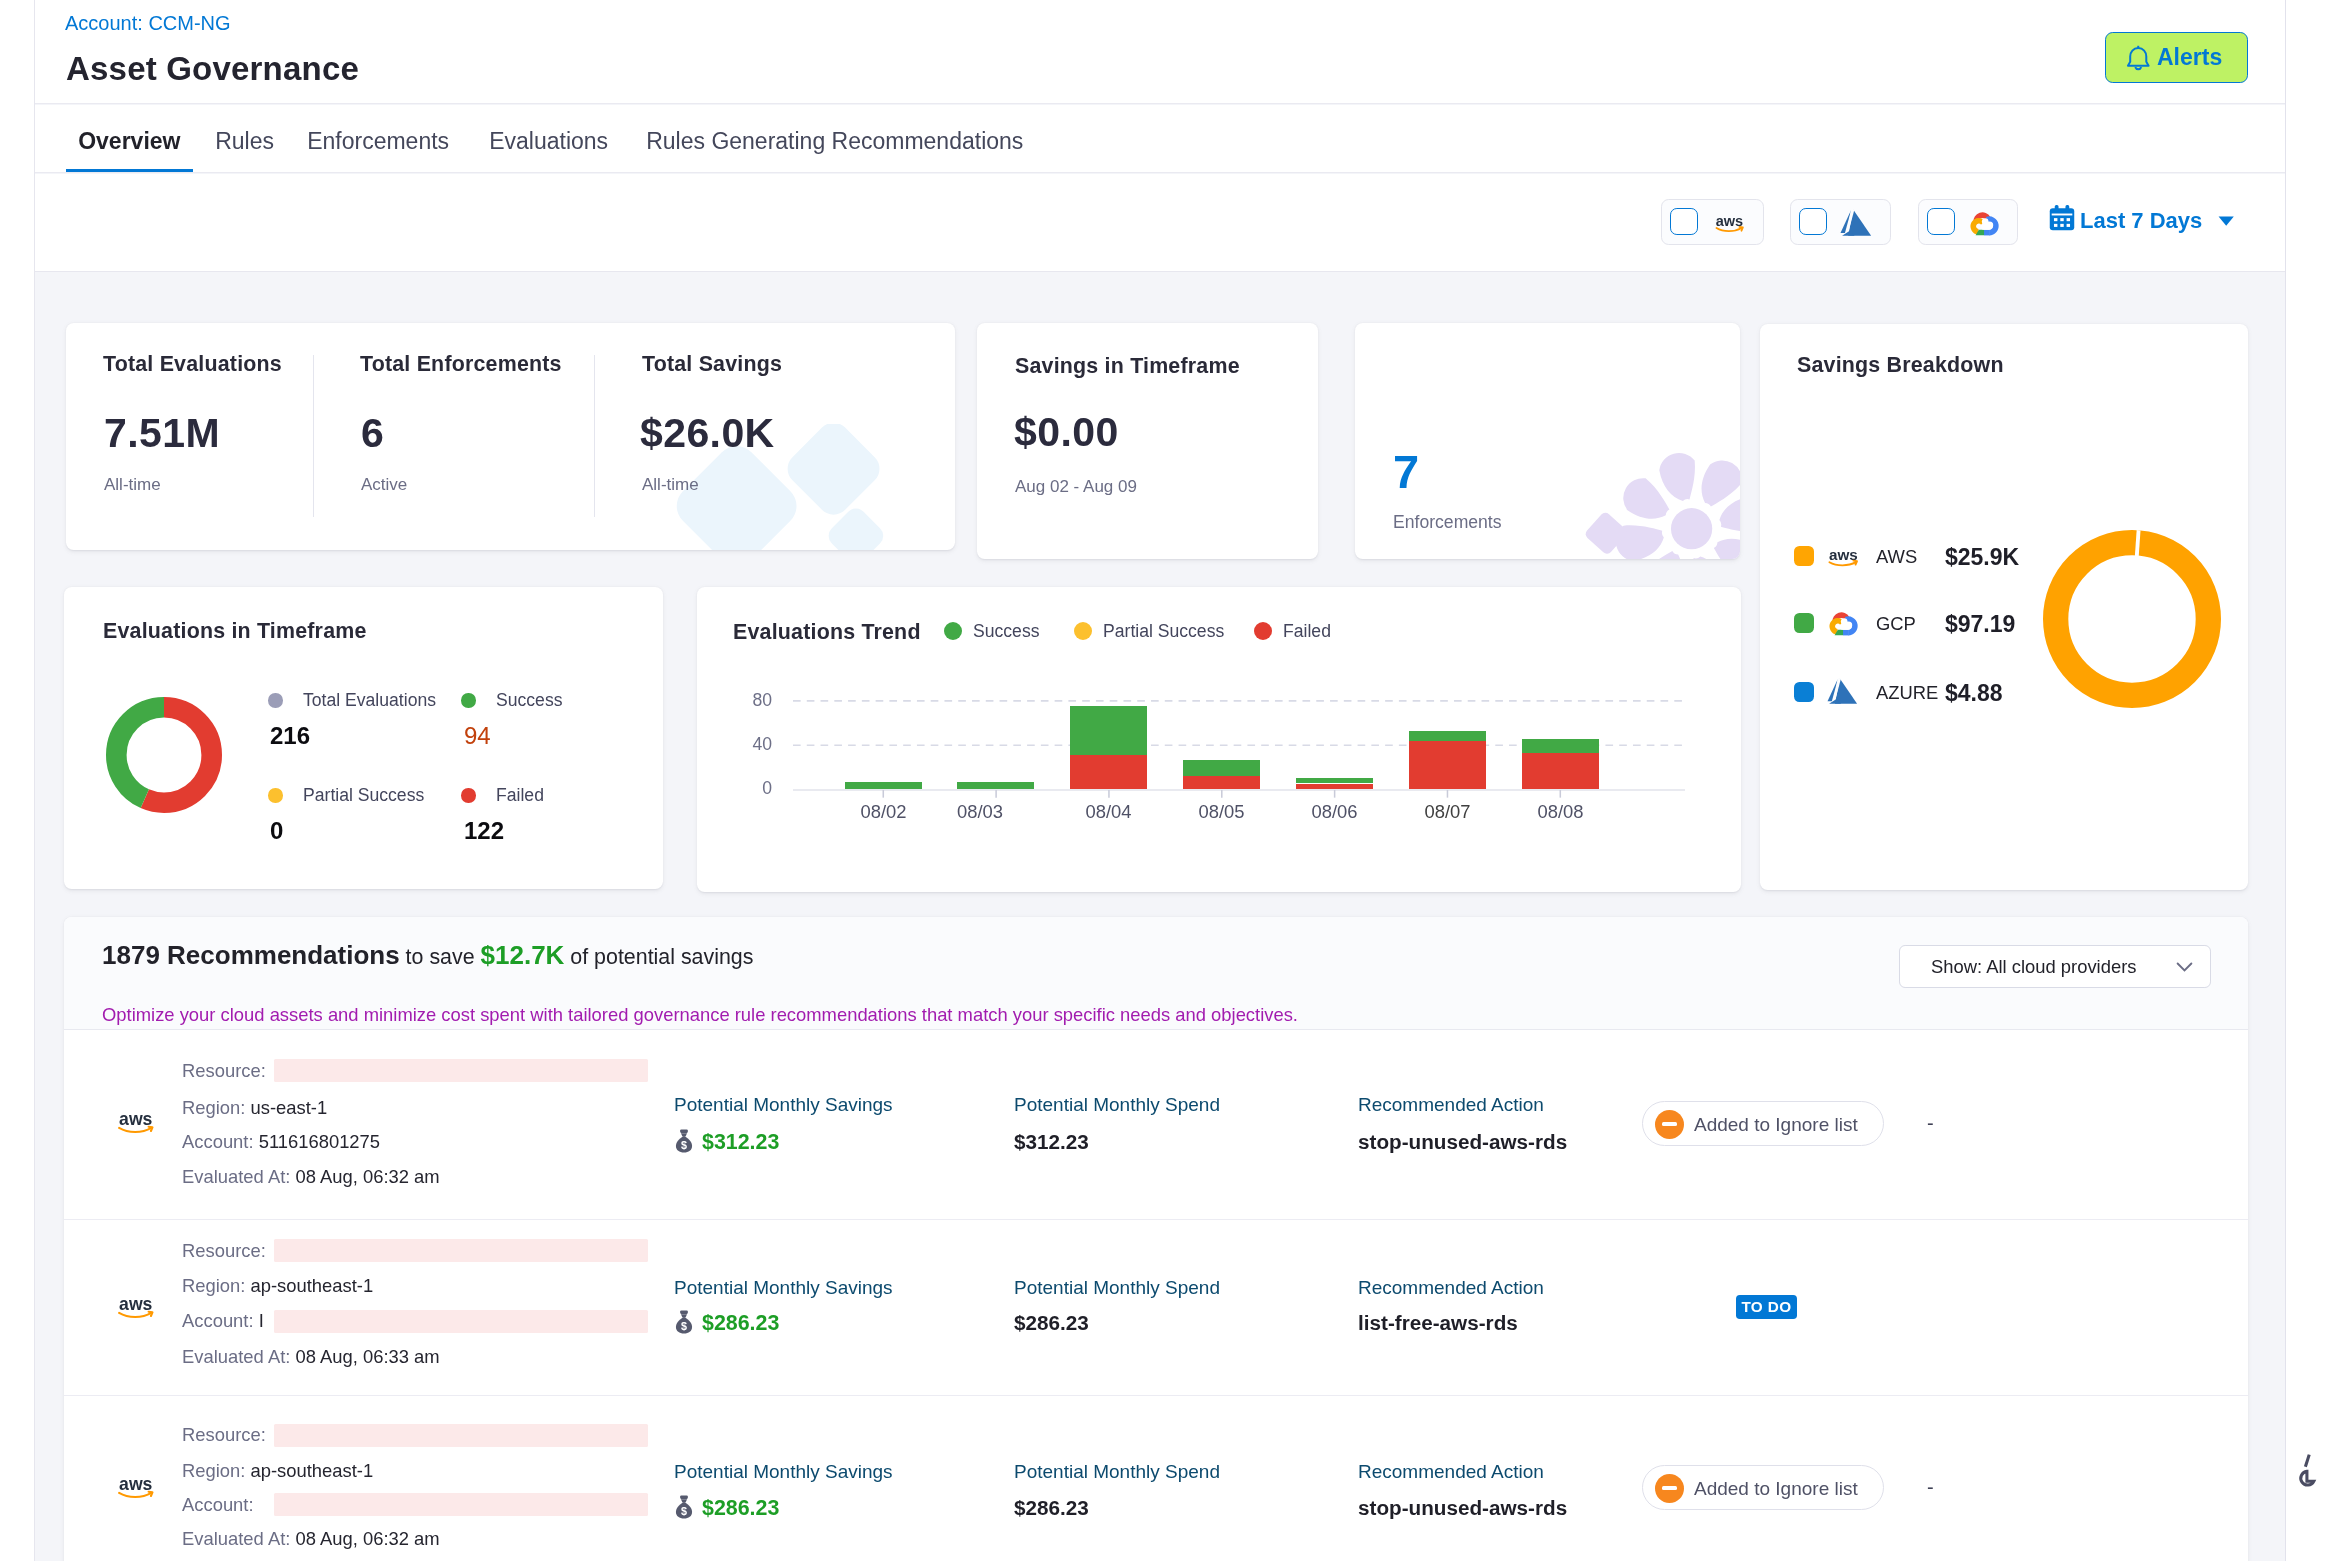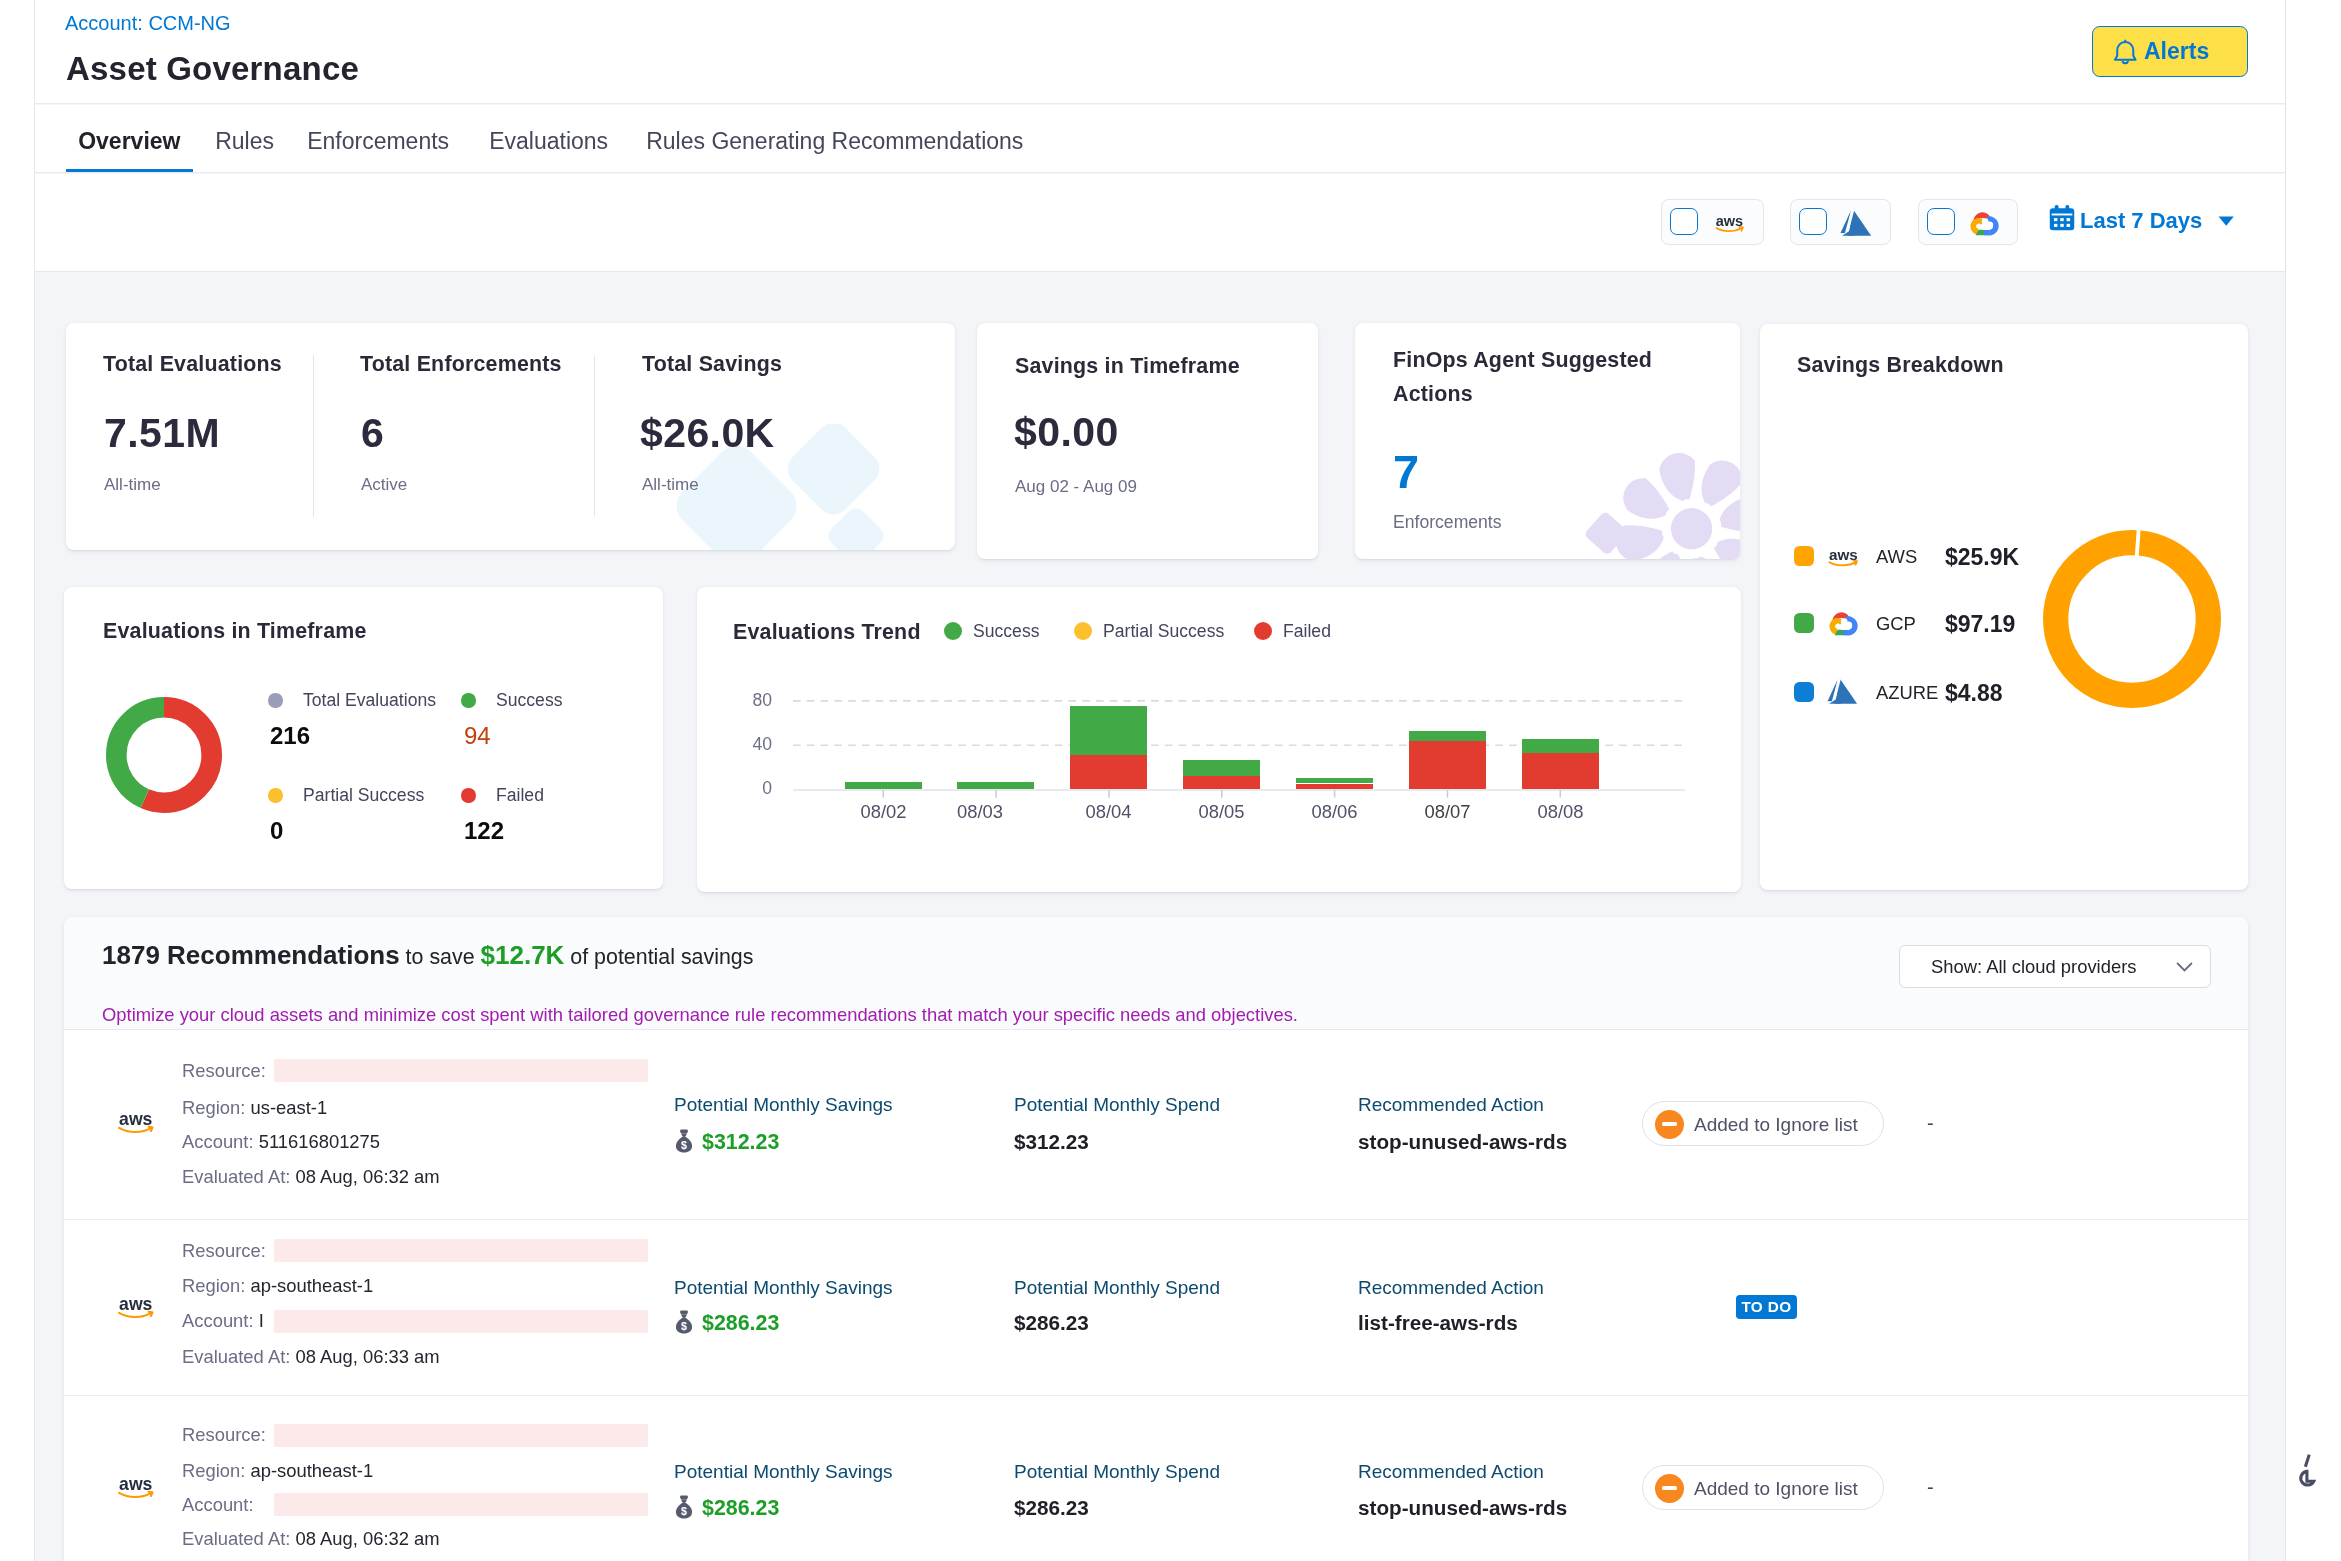--- a/index.html
+++ b/index.html
@@ -46,21 +46,21 @@
       <circle cx="26.5" cy="19" r="4.6" fill="#fff"></circle>
       <rect x="16" y="16.5" width="13" height="8.5" rx="4" fill="#fff"></rect>
     </g>
   </defs>
 </svg>
 <div id="main">
 
 <div class="hdr">
   <div class="acct">Account: CCM-NG</div>
   <div class="title">Asset Governance</div>
-  <div class="abs" style="right:37px;top:26px;width:156px;height:51px;border:1.9px solid #0278d5;border-radius:7.7px;background:#fde047">
+  <div class="abs" style="right:37px;top:32px;width:143px;height:51px;border:1.9px solid #0278d5;border-radius:7.7px;background:#bef264">
     <svg class="abs" style="left:20px;top:11.5px" width="24.5" height="27.6" viewBox="0 0 32 36">
       <path d="M16 4 C9.5 4 5.5 9 5.5 15 L5.5 22 L2.5 27 L29.5 27 L26.5 22 L26.5 15 C26.5 9 22.5 4 16 4 Z" fill="none" stroke="#0278d5" stroke-width="2.6" stroke-linejoin="round"></path>
       <path d="M12 29 a4.3 4.3 0 0 0 8 0" fill="none" stroke="#0278d5" stroke-width="2.6"></path>
       <line x1="16" y1="1" x2="16" y2="4" stroke="#0278d5" stroke-width="2.6"></line>
     </svg>
     <div class="abs" style="left:51px;top:10.7px;font-size:23px;font-weight:bold;color:#0278d5">Alerts</div>
   </div>
 </div>
 
 <div class="tabbar">
@@ -150,21 +150,20 @@
     <path d="M -3 -38 C -17 -46 -25 -62 -24 -84 A 26 26 0 0 1 24 -86 C 21 -64 10 -46 6 -38 A 9 9 0 0 0 -3 -38 Z" transform="translate(150,150) rotate(-13)" fill="#e4dbf5"></path>
     <path d="M -3 -38 C -17 -46 -25 -62 -24 -84 A 26 26 0 0 1 24 -86 C 21 -64 10 -46 6 -38 A 9 9 0 0 0 -3 -38 Z" transform="translate(150,150) rotate(32)" fill="#e4dbf5"></path>
     <path d="M -3 -38 C -17 -46 -25 -62 -24 -84 A 26 26 0 0 1 24 -86 C 21 -64 10 -46 6 -38 A 9 9 0 0 0 -3 -38 Z" transform="translate(150,150) rotate(77)" fill="#e4dbf5"></path>
     <path d="M -3 -38 C -17 -46 -25 -62 -24 -84 A 26 26 0 0 1 24 -86 C 21 -64 10 -46 6 -38 A 9 9 0 0 0 -3 -38 Z" transform="translate(150,150) rotate(122)" fill="#e4dbf5"></path>
     <path d="M -3 -38 C -17 -46 -25 -62 -24 -84 A 26 26 0 0 1 24 -86 C 21 -64 10 -46 6 -38 A 9 9 0 0 0 -3 -38 Z" transform="translate(150,150) rotate(167)" fill="#e4dbf5"></path>
     <path d="M -3 -38 C -17 -46 -25 -62 -24 -84 A 26 26 0 0 1 24 -86 C 21 -64 10 -46 6 -38 A 9 9 0 0 0 -3 -38 Z" transform="translate(150,150) rotate(212)" fill="#e4dbf5"></path>
     <path d="M -3 -38 C -17 -46 -25 -62 -24 -84 A 26 26 0 0 1 24 -86 C 21 -64 10 -46 6 -38 A 9 9 0 0 0 -3 -38 Z" transform="translate(150,150) rotate(257)" fill="#e4dbf5"></path>
     <rect x="-21" y="-21" width="42" height="42" rx="7" transform="translate(150,150) rotate(-93) translate(0,-112) rotate(45)" fill="#e4dbf5"></rect>
     <rect x="-16" y="-16" width="32" height="32" rx="6" transform="translate(150,150) rotate(189) translate(0,-116) rotate(45)" fill="#e4dbf5"></rect>
   </svg>
-  <div class="chead" style="left:38px;top:20px;line-height:34px">FinOps Agent Suggested<br>Actions</div>
   <div class="abs" style="left:38px;top:121px;font-size:47px;font-weight:bold;color:#0278d5">7</div>
   <div class="sublab" style="left:38px;top:189px;font-size:17.6px">Enforcements</div>
 </div>
 
 <div class="card" style="left:1725px;top:324px;width:488px;height:566px">
   <div class="chead" style="left:37px;top:29px">Savings Breakdown</div>
 
   <div class="abs" style="left:34px;top:222px;width:20px;height:20px;border-radius:5.4px;background:#ffa502"></div>
   <svg class="abs" style="left:66px;top:221px" width="35" height="23" viewBox="0 0 46 30">
     <text x="4" y="19" font-family="Liberation Sans" font-size="20" font-weight="bold" fill="#252f3e">aws</text>

